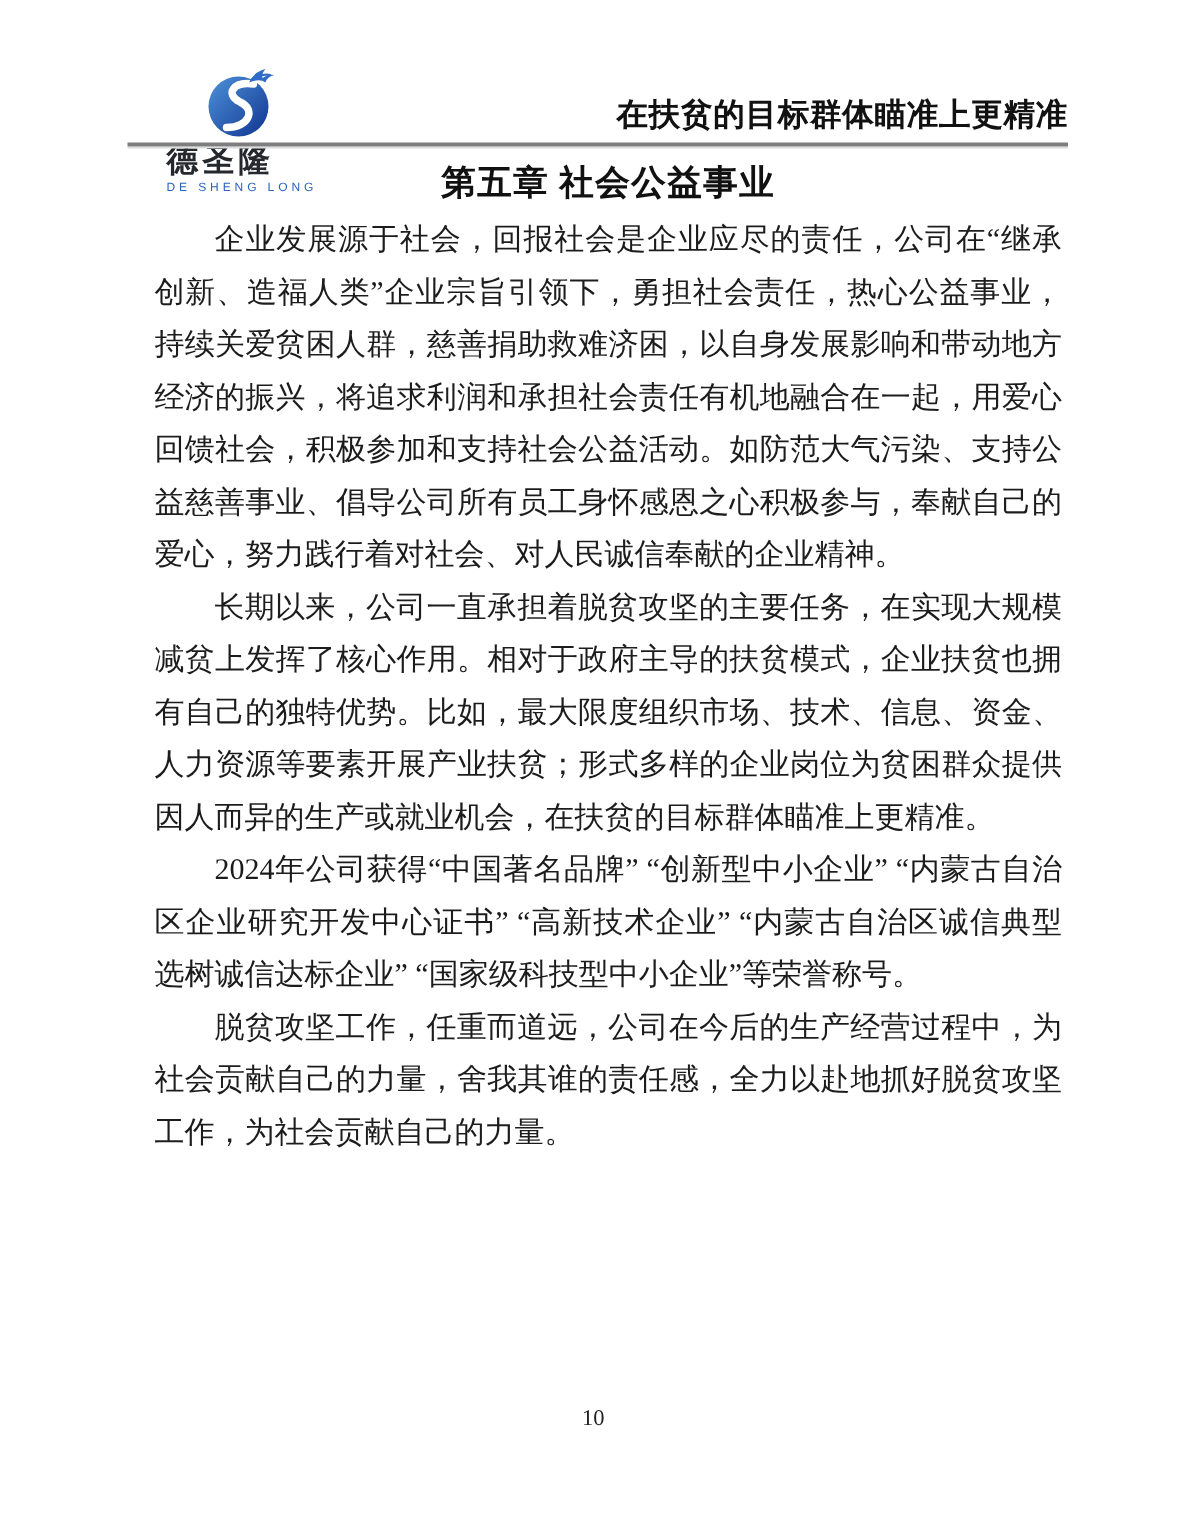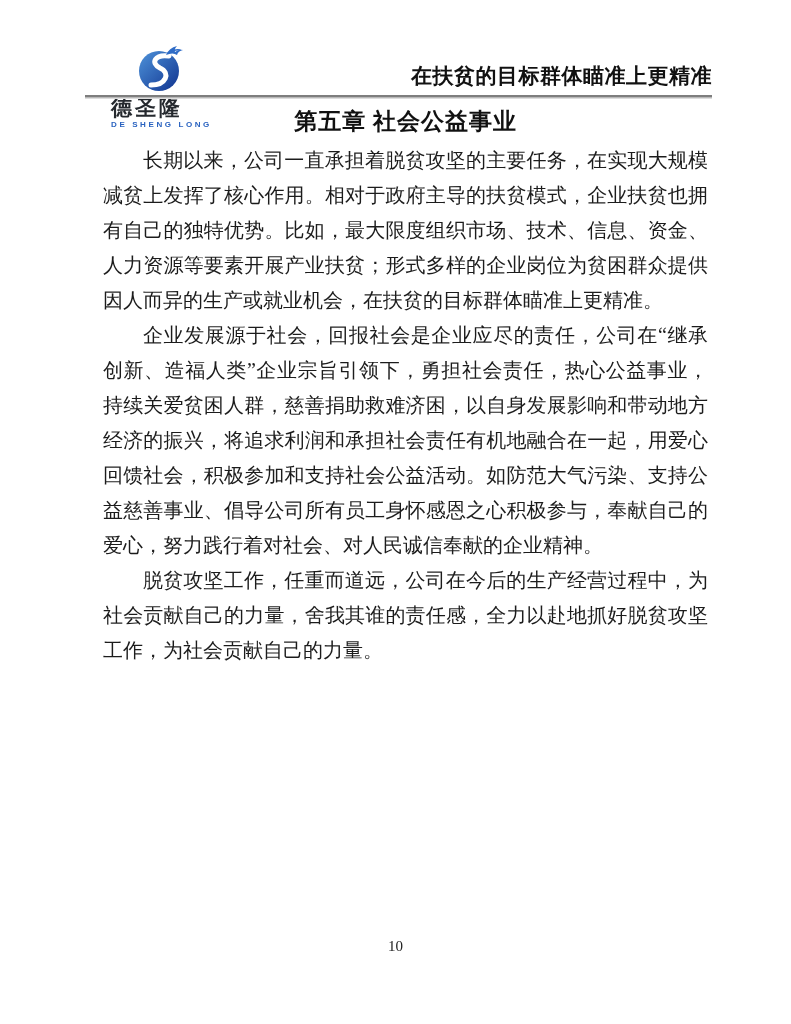--- a/index.html
+++ b/index.html
@@ -48,21 +48,21 @@
     font-family: "Liberation Sans", "DejaVu Sans", sans-serif;
     font-size: 21px;
     font-weight: bold;
     color: #25292e;
     letter-spacing: 3px;
   }
   .logo-en {
     margin-top: 3px;
     font-family: "Liberation Sans", "DejaVu Sans", sans-serif;
     font-size: 8px;
-    font-weight: bold;
+    font-weight: normal;
     color: #2a63c0;
     letter-spacing: 2.6px;
     text-align: right;
   }
   .company-name {
     position: absolute;
     right: 0;
     bottom: 6px;
     font-size: 21px;
     font-weight: bold;
@@ -147,20 +147,21 @@
         <span class="logo-en">DE SHENG LONG</span>
       </span>
     </div>
     <div class="company-name">在扶贫的目标群体瞄准上更精准</div>
   </div>
   <div class="header-rule"></div>
 
   <div class="doc-title">第五章 社会公益事业</div>
 
   <div class="content">
+    <p>企业发展源于社会，回报社会是企业应尽的责任，公司在“继承创新、造福人类”企业宗旨引领下，勇担社会责任，热心公益事业，持续关爱贫困人群，慈善捐助救难济困，以自身发展影响和带动地方经济的振兴，将追求利润和承担社会责任有机地融合在一起，用爱心回馈社会，积极参加和支持社会公益活动。如防范大气污染、支持公益慈善事业、倡导公司所有员工身怀感恩之心积极参与，奉献自己的爱心，努力践行着对社会、对人民诚信奉献的企业精神。</p>
     <p>长期以来，公司一直承担着脱贫攻坚的主要任务，在实现大规模减贫上发挥了核心作用。相对于政府主导的扶贫模式，企业扶贫也拥有自己的独特优势。比如，最大限度组织市场、技术、信息、资金、人力资源等要素开展产业扶贫；形式多样的企业岗位为贫困群众提供因人而异的生产或就业机会，在扶贫的目标群体瞄准上更精准。</p>
-    <p>企业发展源于社会，回报社会是企业应尽的责任，公司在“继承创新、造福人类”企业宗旨引领下，勇担社会责任，热心公益事业，持续关爱贫困人群，慈善捐助救难济困，以自身发展影响和带动地方经济的振兴，将追求利润和承担社会责任有机地融合在一起，用爱心回馈社会，积极参加和支持社会公益活动。如防范大气污染、支持公益慈善事业、倡导公司所有员工身怀感恩之心积极参与，奉献自己的爱心，努力践行着对社会、对人民诚信奉献的企业精神。</p>
+    <p>2024年公司获得“中国著名品牌” “创新型中小企业” “内蒙古自治区企业研究开发中心证书” “高新技术企业” “内蒙古自治区诚信典型选树诚信达标企业” “国家级科技型中小企业”等荣誉称号。</p>
     <p>脱贫攻坚工作，任重而道远，公司在今后的生产经营过程中，为社会贡献自己的力量，舍我其谁的责任感，全力以赴地抓好脱贫攻坚工作，为社会贡献自己的力量。</p>
   </div>
 
   <div class="page-number">10</div>
 
 </div>
 
 </body></html>

